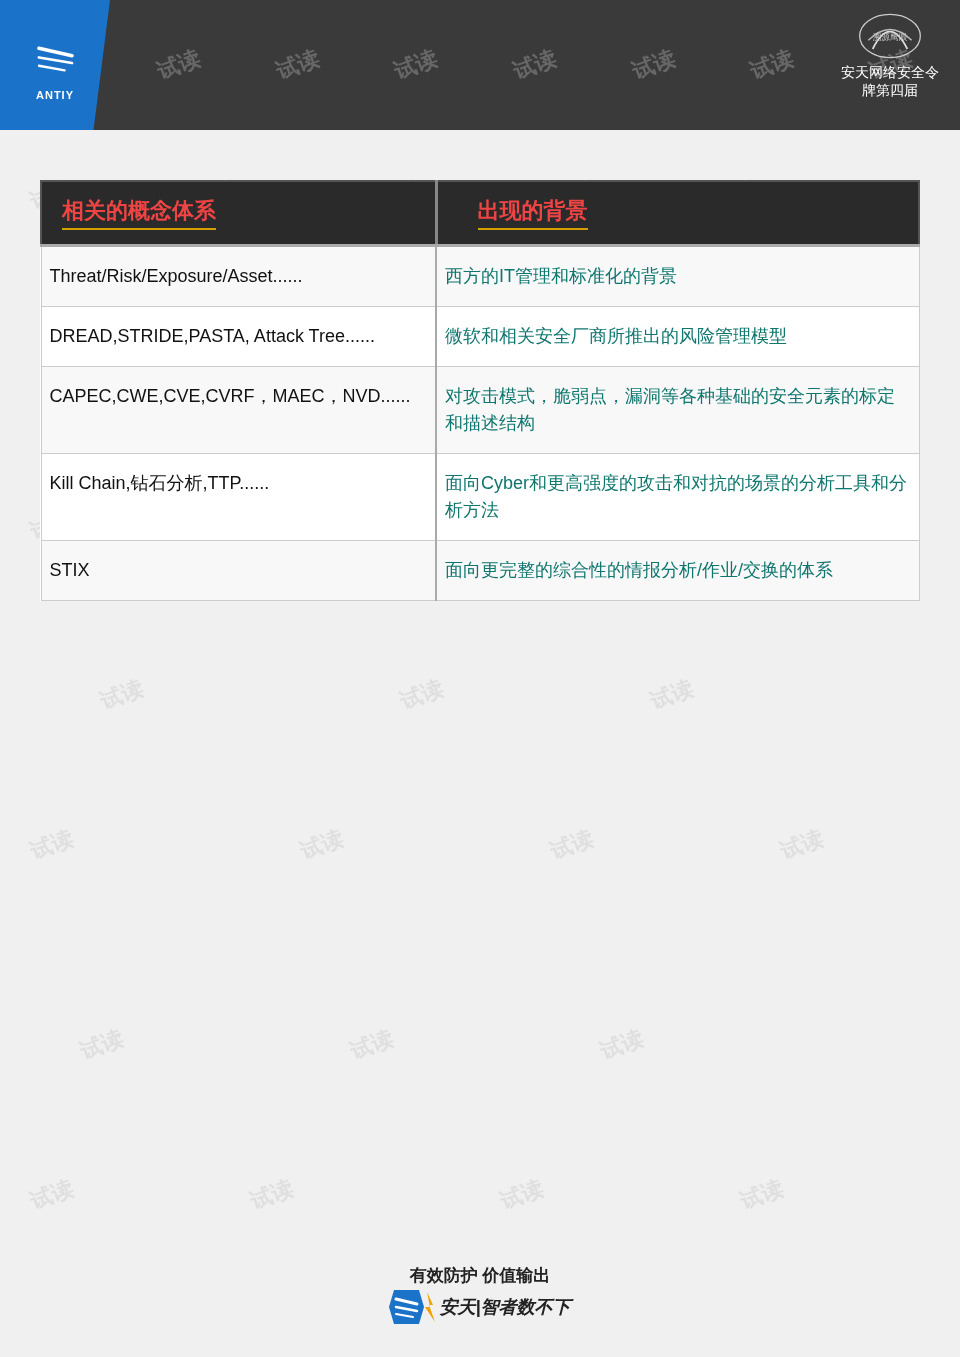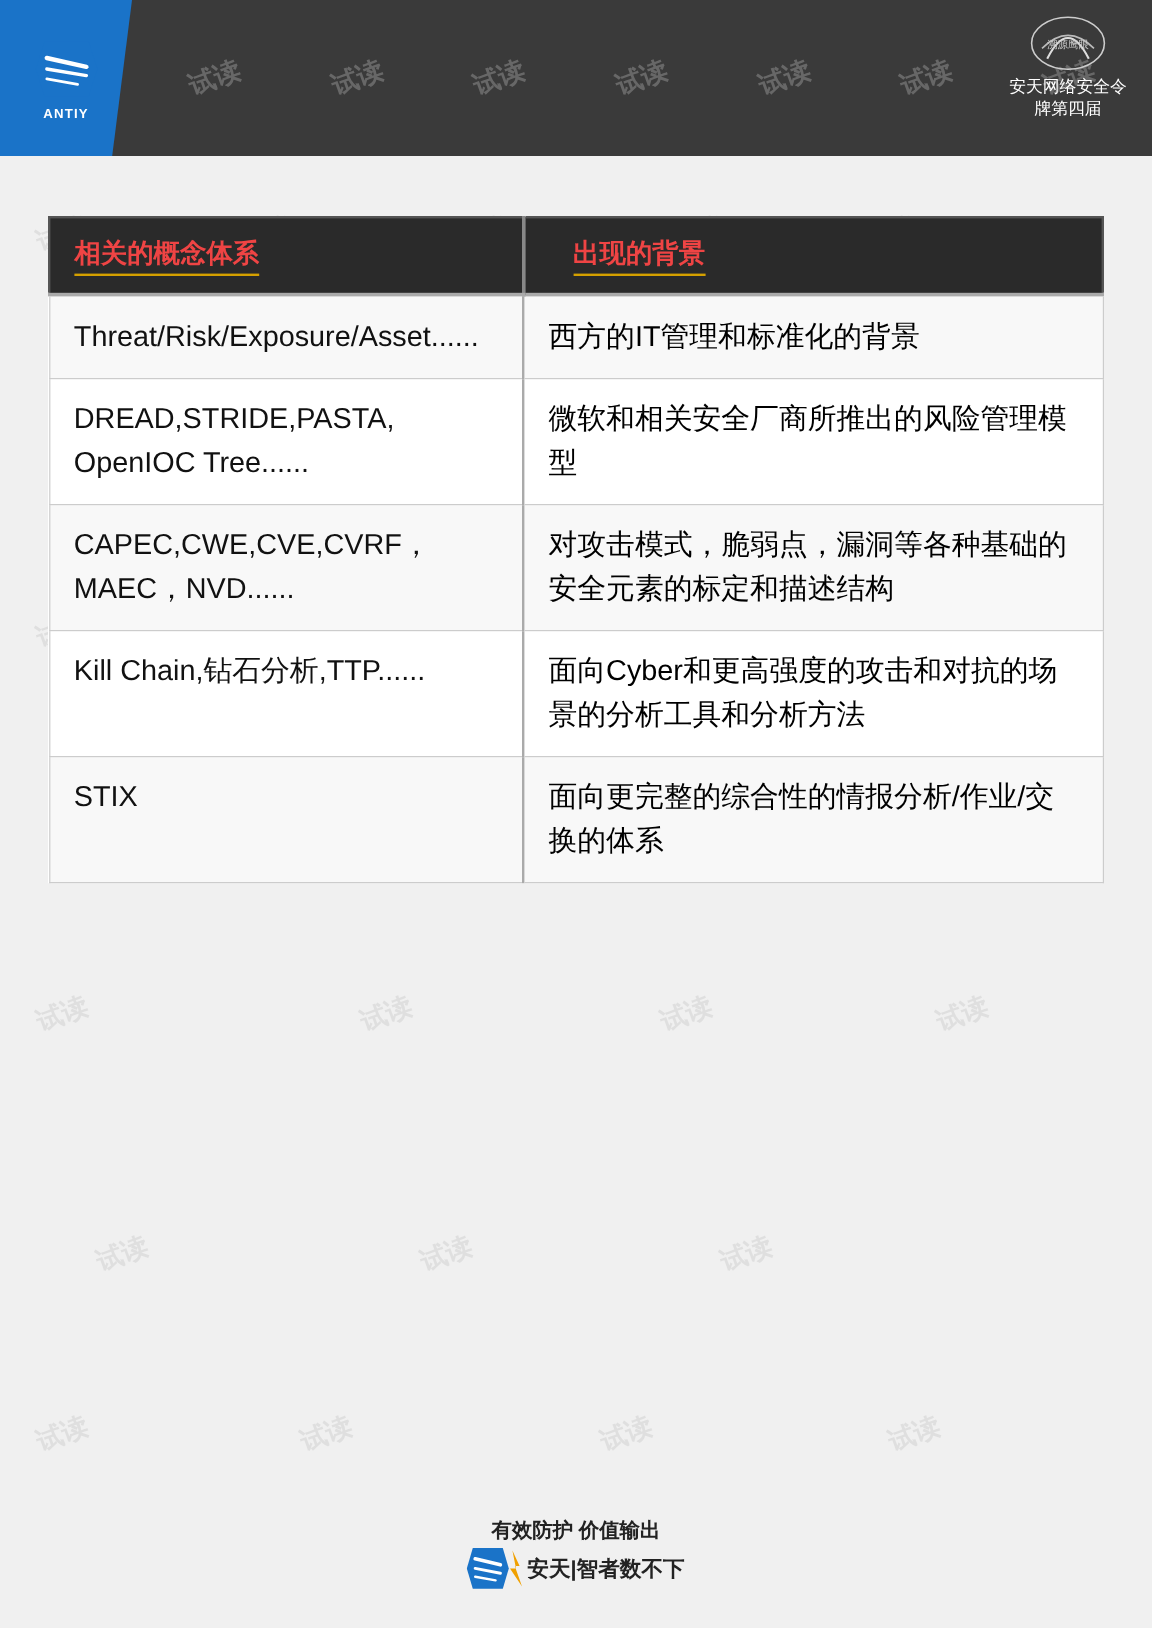--- a/index.html
+++ b/index.html
@@ -132,37 +132,37 @@
       width: 45%;
       border-right: 3px solid #888;
     }
 
     .concept-table th.right-header {
       width: 55%;
       padding-left: 40px;
     }
 
     .concept-table td {
-      padding: 16px 20px;
-      font-size: 24px;
+      padding: 16px 8px;
+      font-size: 18px;
       vertical-align: top;
       border: 1px solid #ccc;
       line-height: 1.5;
     }
 
     .concept-table td.left-cell {
       width: 45%;
       border-right: 2px solid #aaa;
       font-weight: 500;
       color: #111;
     }
 
     .concept-table td.right-cell {
       width: 55%;
-      color: #000000;
+      color: #0f766e;
     }
 
     .concept-table tr:nth-child(odd) td {
       background: #f8f8f8;
     }
     .concept-table tr:nth-child(even) td {
       background: #ffffff;
     }
 
     
@@ -181,20 +181,21 @@
 
     .footer-slogan {
       font-size: 17px;
       color: #222;
       font-weight: bold;
     }
 
     .footer-logo {
       display: flex;
       align-items: center;
+      font-style: italic;
     }
 
     .footer-logo-text {
       font-size: 18px;
       font-weight: bold;
       color: #222;
     }
 
     
     .logo-svg {
@@ -297,21 +298,21 @@
         </th>
       </tr>
     </thead>
     <tbody id="table-body">
 
     <tr>
           <td class="left-cell">Threat/Risk/Exposure/Asset......</td>
           <td class="right-cell">西方的IT管理和标准化的背景</td>
         </tr>
         <tr>
-          <td class="left-cell">DREAD,STRIDE,PASTA, OpenIOC Tree......</td>
+          <td class="left-cell">DREAD,STRIDE,PASTA, Attack Tree......</td>
           <td class="right-cell">微软和相关安全厂商所推出的风险管理模型</td>
         </tr>
         <tr>
           <td class="left-cell">CAPEC,CWE,CVE,CVRF，MAEC，NVD......</td>
           <td class="right-cell">对攻击模式，脆弱点，漏洞等各种基础的安全元素的标定和描述结构</td>
         </tr>
         <tr>
           <td class="left-cell">Kill Chain,钻石分析,TTP......</td>
           <td class="right-cell">面向Cyber和更高强度的攻击和对抗的场景的分析工具和分析方法</td>
         </tr>

